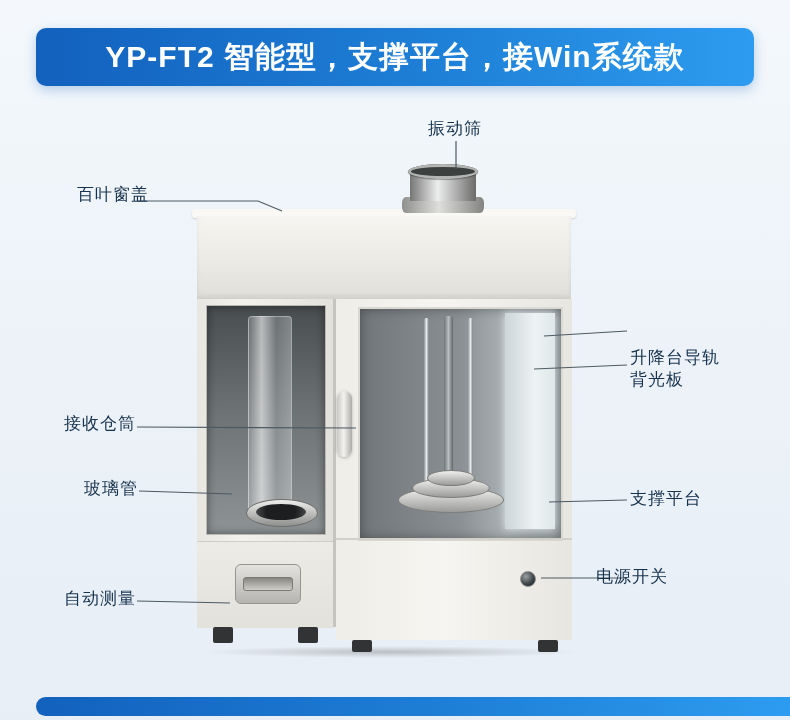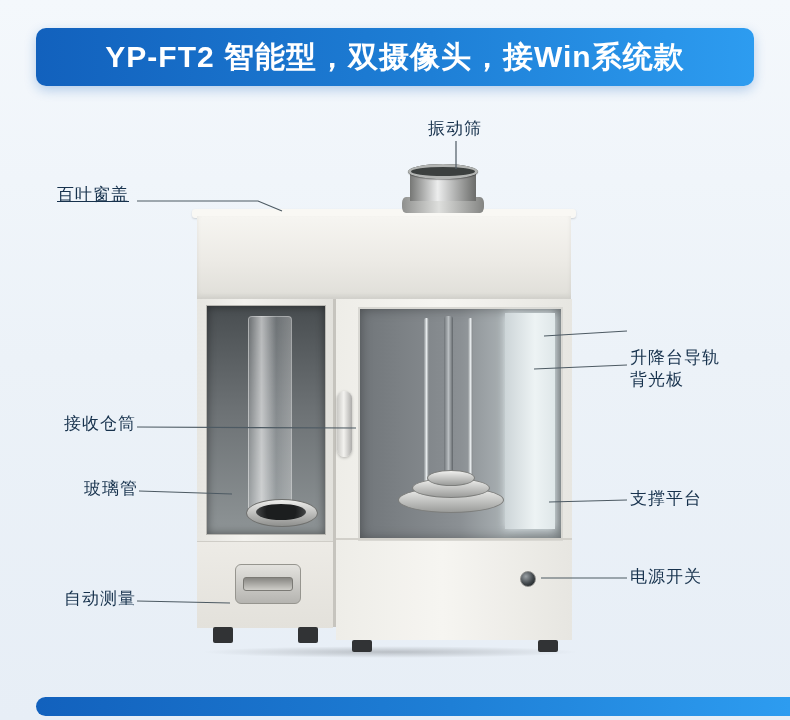--- a/index.html
+++ b/index.html
@@ -14,27 +14,27 @@
     box-shadow:0 4px 12px rgba(18,97,189,.28);}
   .banner-title{color:#ffffff;font-size:30px;font-weight:600;letter-spacing:1px;margin:0;}
 
   .footer-bar{position:absolute;left:36px;top:697px;width:754px;height:19px;
     border-radius:10px 0 0 10px;
     background:linear-gradient(90deg,#1261bd 0%,#1e7fd6 55%,#2d9cf0 100%);}
 
   
   .label{position:absolute;font-size:17px;font-weight:500;color:#17324d;letter-spacing:1px;white-space:nowrap;text-align:right;}
   .lbl-sieve{left:428px;top:117px;}
-  .lbl-louver{left:57px;top:183px;text-decoration:underline;}
+  .lbl-louver{left:77px;top:183px;}
   .lbl-liftrail{left:630px;top:318px;margin-top:28px;}
   .lbl-backlight{left:630px;top:332px;margin-top:36px;}
   .lbl-camera{left:64px;top:412px;}
   .lbl-glass{left:84px;top:477px;}
   .lbl-support{left:630px;top:487px;font-family:Liberation Mono, monospace;}
-  .lbl-power{left:630px;top:565px;}
+  .lbl-power{left:596px;top:565px;}
   .lbl-receiving{left:64px;top:587px;}
 
   .leader-svg{position:absolute;left:0;top:0;pointer-events:none;}
 
   
   .part{position:absolute;}
   .top-lid{left:192px;top:209px;width:384px;height:9px;background:#f9f8f4;border-radius:3px;
     box-shadow:0 1px 2px rgba(0,0,0,.15);}
   .top-unit{left:197px;top:216px;width:374px;height:83px;
     background:linear-gradient(180deg,#f6f5f1 0%,#eceae5 55%,#dfded8 100%);
@@ -100,21 +100,21 @@
   .foot-2{left:298px;top:627px;width:20px;height:16px;}
   .foot-3{left:352px;top:640px;width:20px;height:12px;}
   .foot-4{left:538px;top:640px;width:20px;height:12px;}
 </style>
 </head>
 <body>
 
 <div class="canvas">
 
   <div class="banner">
-    <h1 class="banner-title">YP-FT2 智能型，双摄像头，接Win系统款</h1>
+    <h1 class="banner-title">YP-FT2 智能型，支撑平台，接Win系统款</h1>
   </div>
 
   <div>
     <div class="part base-shadow"></div>
 
     <div class="part top-lid"></div>
     <div class="part top-unit"></div>
 
     <div class="part sieve-flange"></div>
     <div class="part sieve-body"></div>

